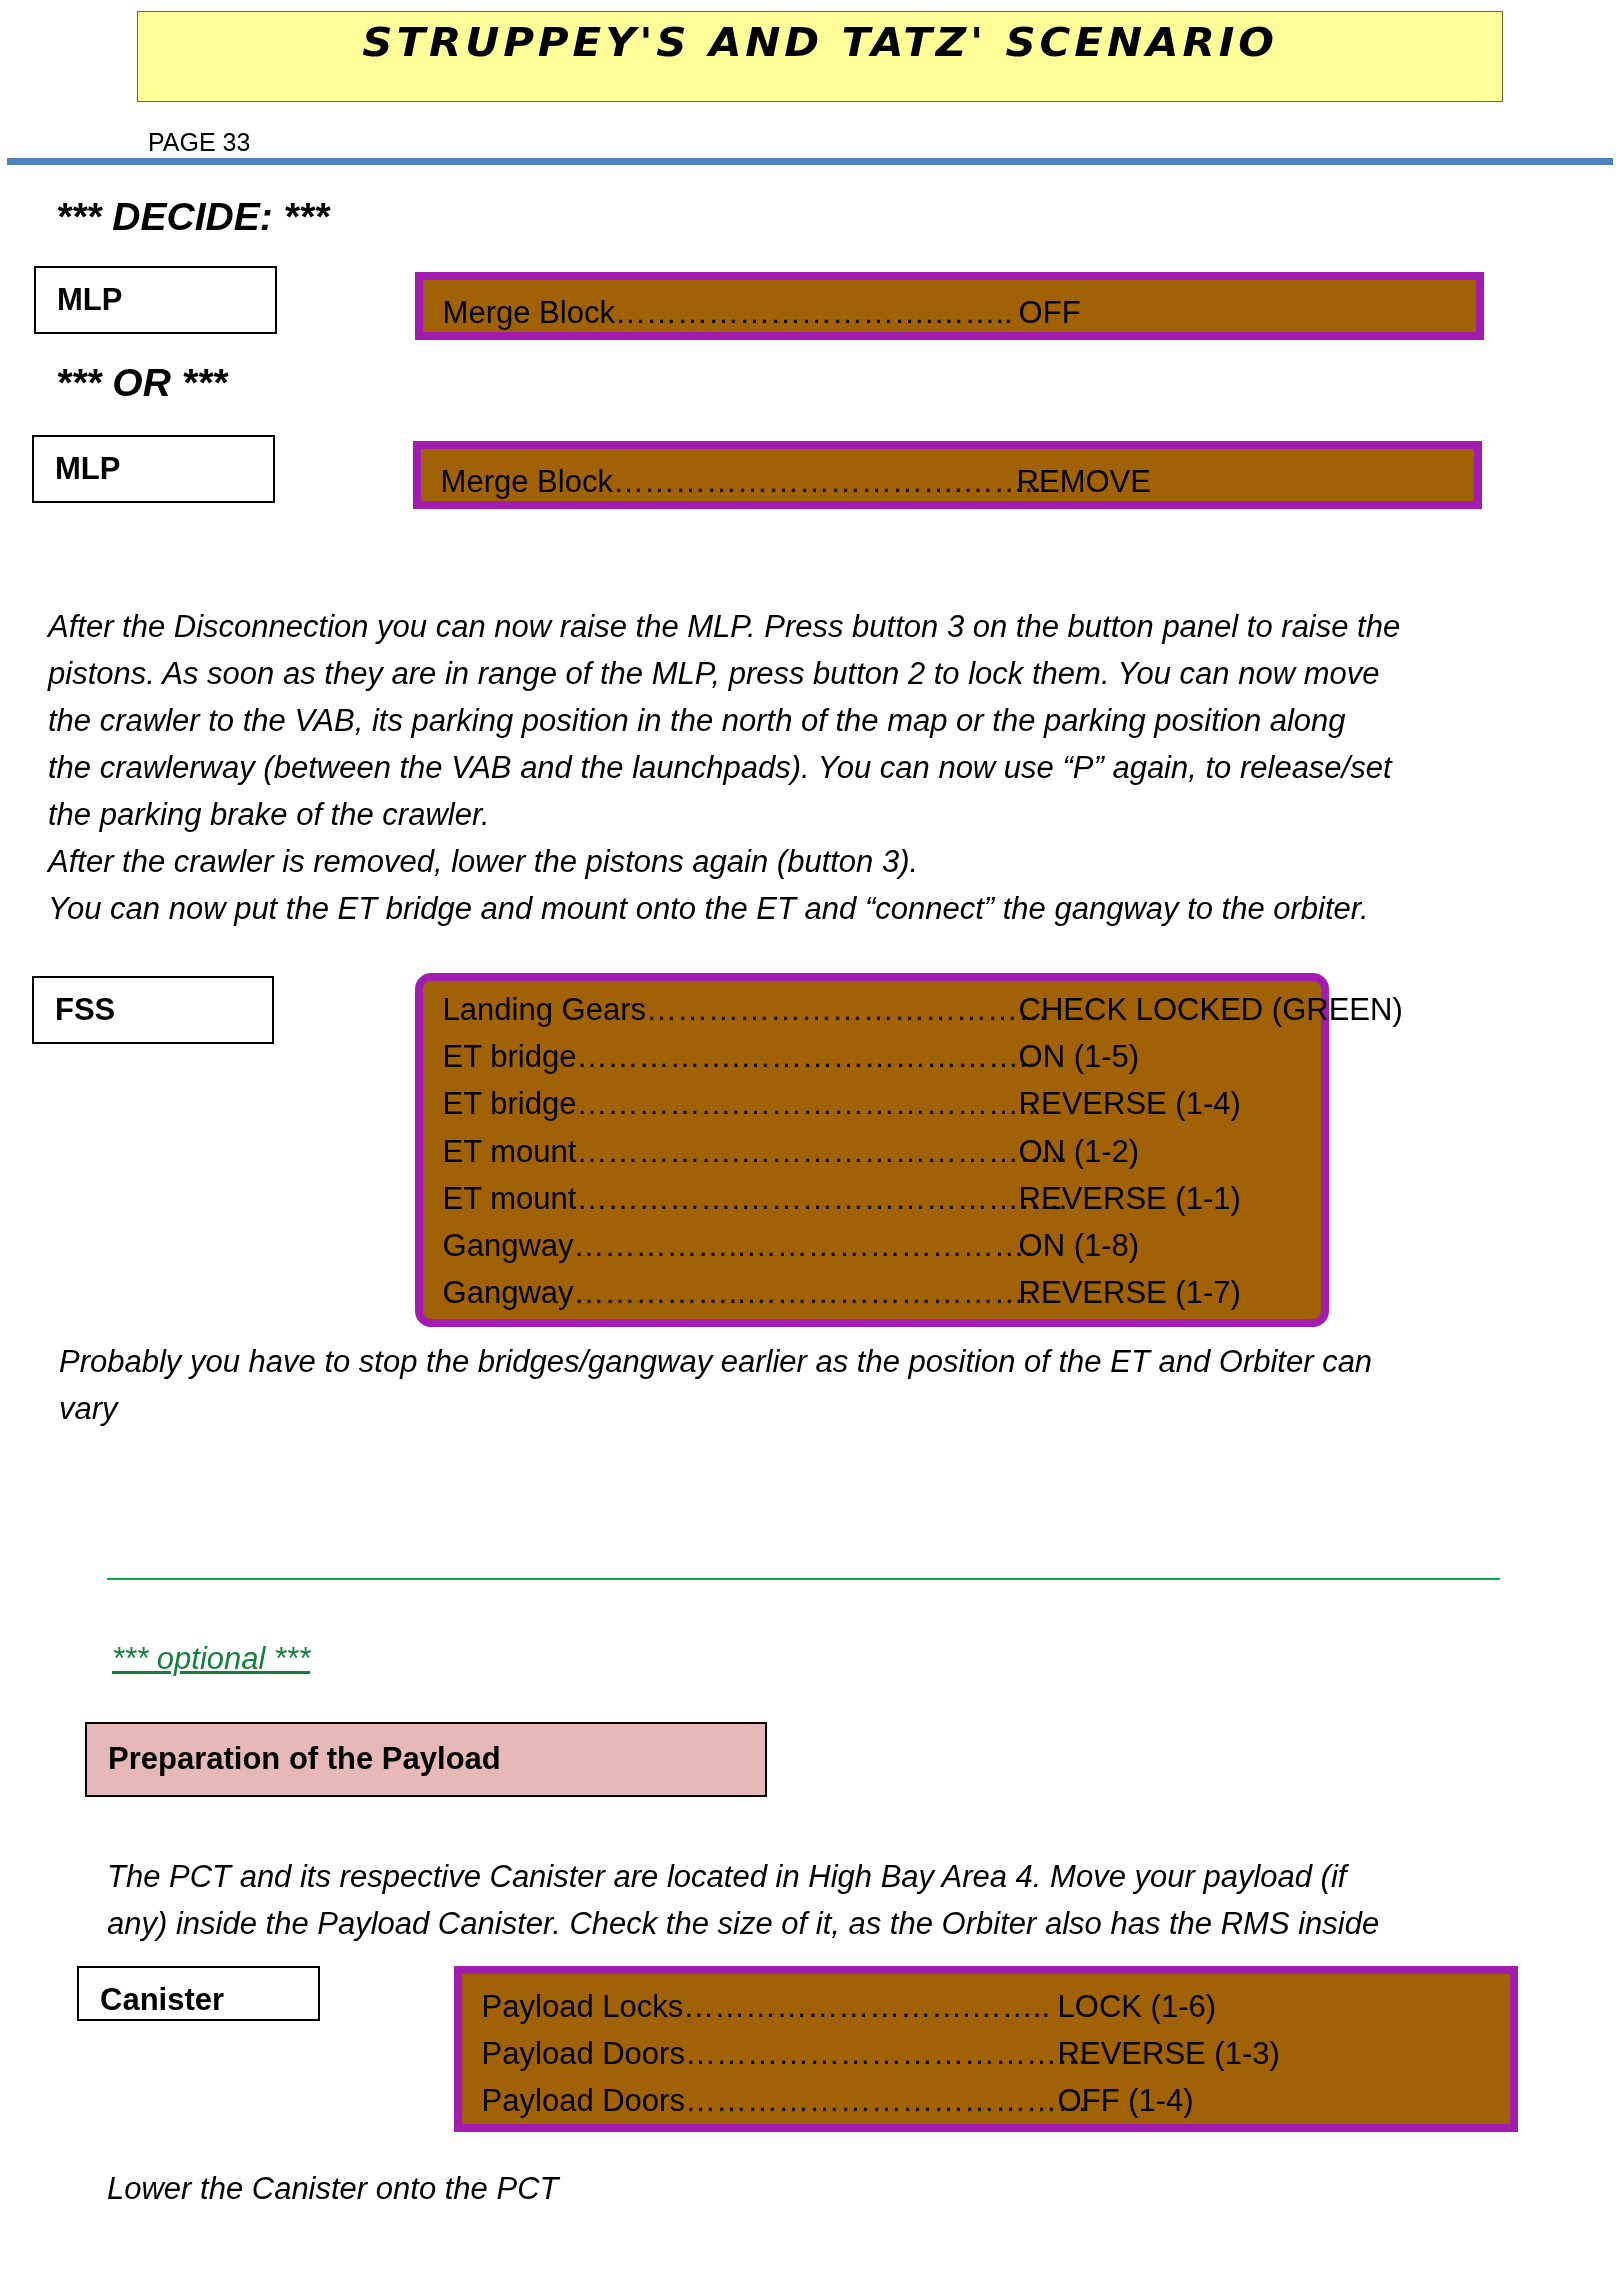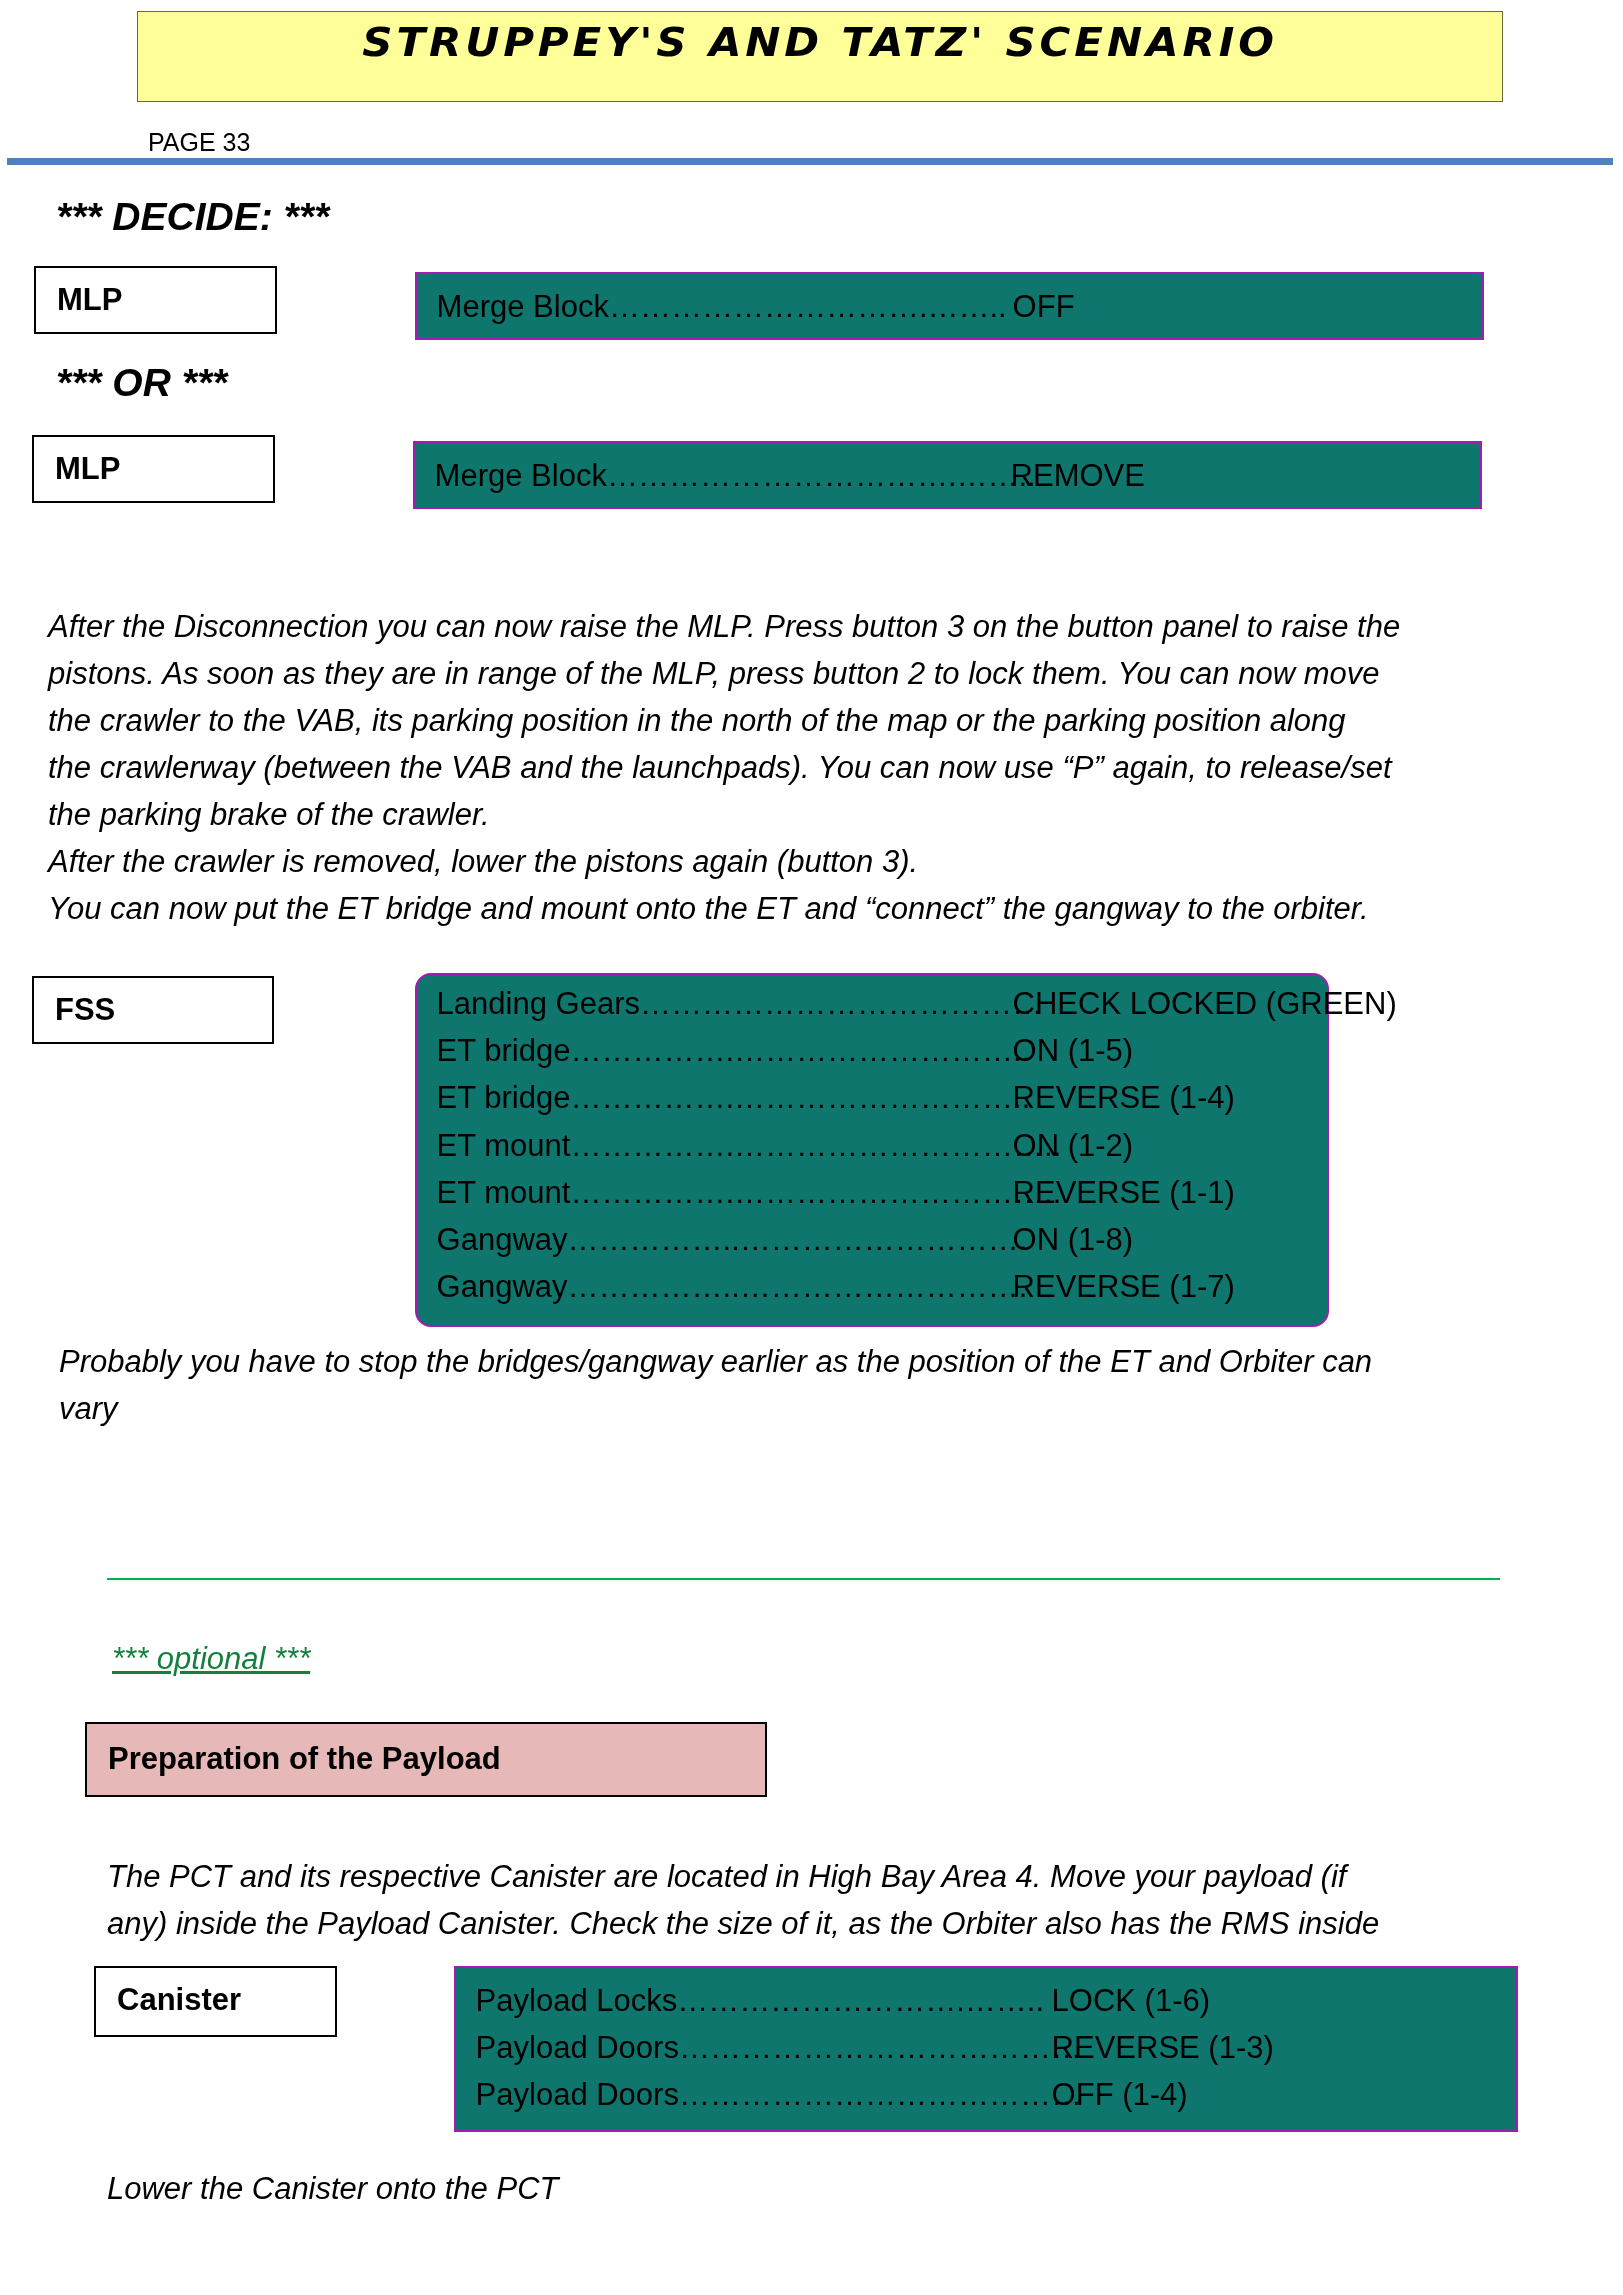--- a/index.html
+++ b/index.html
@@ -9,21 +9,21 @@
   .title-box { left:137px; top:10.5px; width:1366px; height:91px; background:#ffff99;
                border:1.3px solid #6b6b3a; box-sizing:border-box; }
   .title-text { position:absolute; left:0; right:0; top:6.5px; text-align:center;
                 font-family:"DejaVu Sans", sans-serif; font-weight:bold; font-style:italic;
                 font-size:42px; letter-spacing:3.9px; transform:scaleY(0.95); }
   .page-num { left:148px; top:128px; font-size:25px; }
   .blue-rule { left:7.2px; top:158px; width:1606px; height:6.5px; background:#4f81bd; }
   .heading-i { font-weight:bold; font-style:italic; font-size:39px; }
   .label-box { border:2px solid #000; box-sizing:border-box; background:#fff; }
   .label-box span { position:absolute; left:21px; top:14.4px; font-weight:bold; font-size:31px; }
-  .steps-box { border:2px solid #a21caf; box-sizing:border-box; background:#0f766e; }
+  .steps-box { border:8px solid #a21caf; box-sizing:border-box; background:#a16207; }
   .step-row { position:absolute; left:19.6px; font-size:31px; white-space:nowrap; line-height:47px; }
   .step-name { display:inline-block; }
   .step-val { position:absolute; white-space:nowrap; }
   .para { font-style:italic; font-size:31px; line-height:47px; white-space:nowrap; }
   .green-rule { left:107px; top:1578px; width:1393px; height:0; border-top:2.6px solid #00b050; }
   .optional { left:112px; top:1641px; color:#15803d; font-style:italic; font-size:31px;text-decoration:underline; }
   .pink-box { left:85px; top:1722px; width:682px; height:75px; background:#e6b8b7;
               border:2px solid #000; box-sizing:border-box; }
   .pink-box span { position:absolute; left:21px; top:17px; font-weight:bold; font-size:31px; }
 </style>
@@ -114,21 +114,21 @@
 
 <div class="abs pink-box">
   <span>Preparation of the Payload</span>
 </div>
 
 <div class="abs para" style="left:107px;top:1853px;">
   <div>The PCT and its respective Canister are located in High Bay Area 4. Move your payload (if</div>
   <div>any) inside the Payload Canister. Check the size of it, as the Orbiter also has the RMS inside</div>
 </div>
 
-<div class="abs label-box" style="left:94px;top:1966px;width:243px;height:71px;">
+<div class="abs label-box" style="left:77px;top:1966px;width:243px;height:55px;">
   <span>Canister</span>
 </div>
 <div class="abs steps-box" style="left:454px;top:1966px;width:1064px;height:166px;padding-left:25px;">
   <div class="step-row" style="top:9.2px;">
     <span class="step-name">Payload Locks……………………….……..</span>
     <span class="step-val" style="left:576px;">LOCK (1-6)</span>
   </div>
   <div class="step-row" style="top:56px;">
     <span class="step-name">Payload Doors…………………………………</span>
     <span class="step-val" style="left:576px;">REVERSE (1-3)</span>

